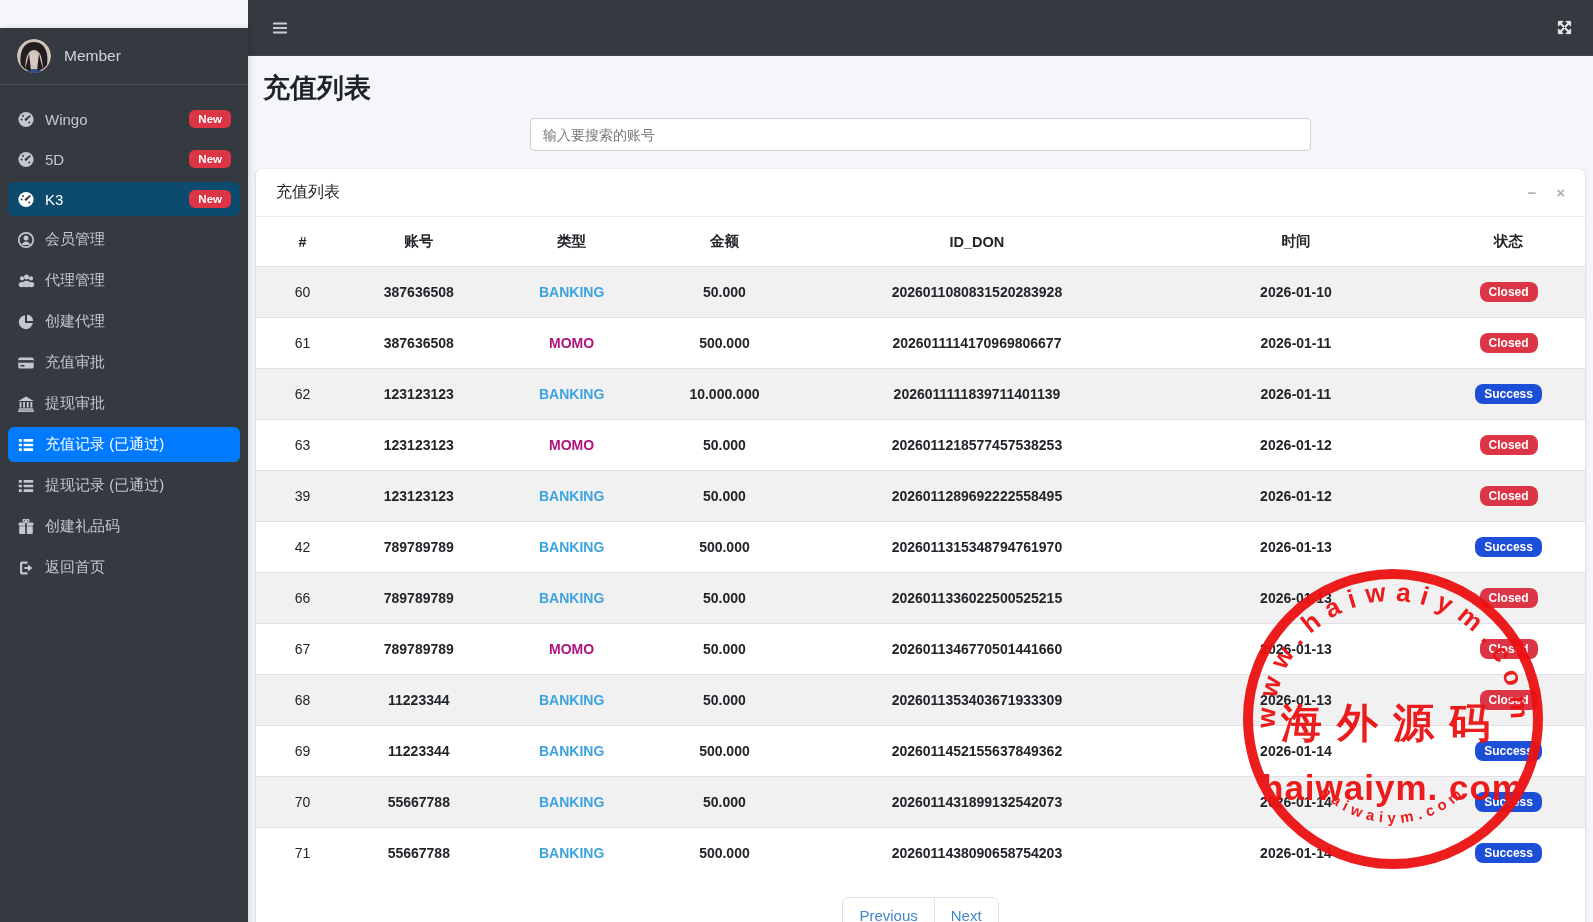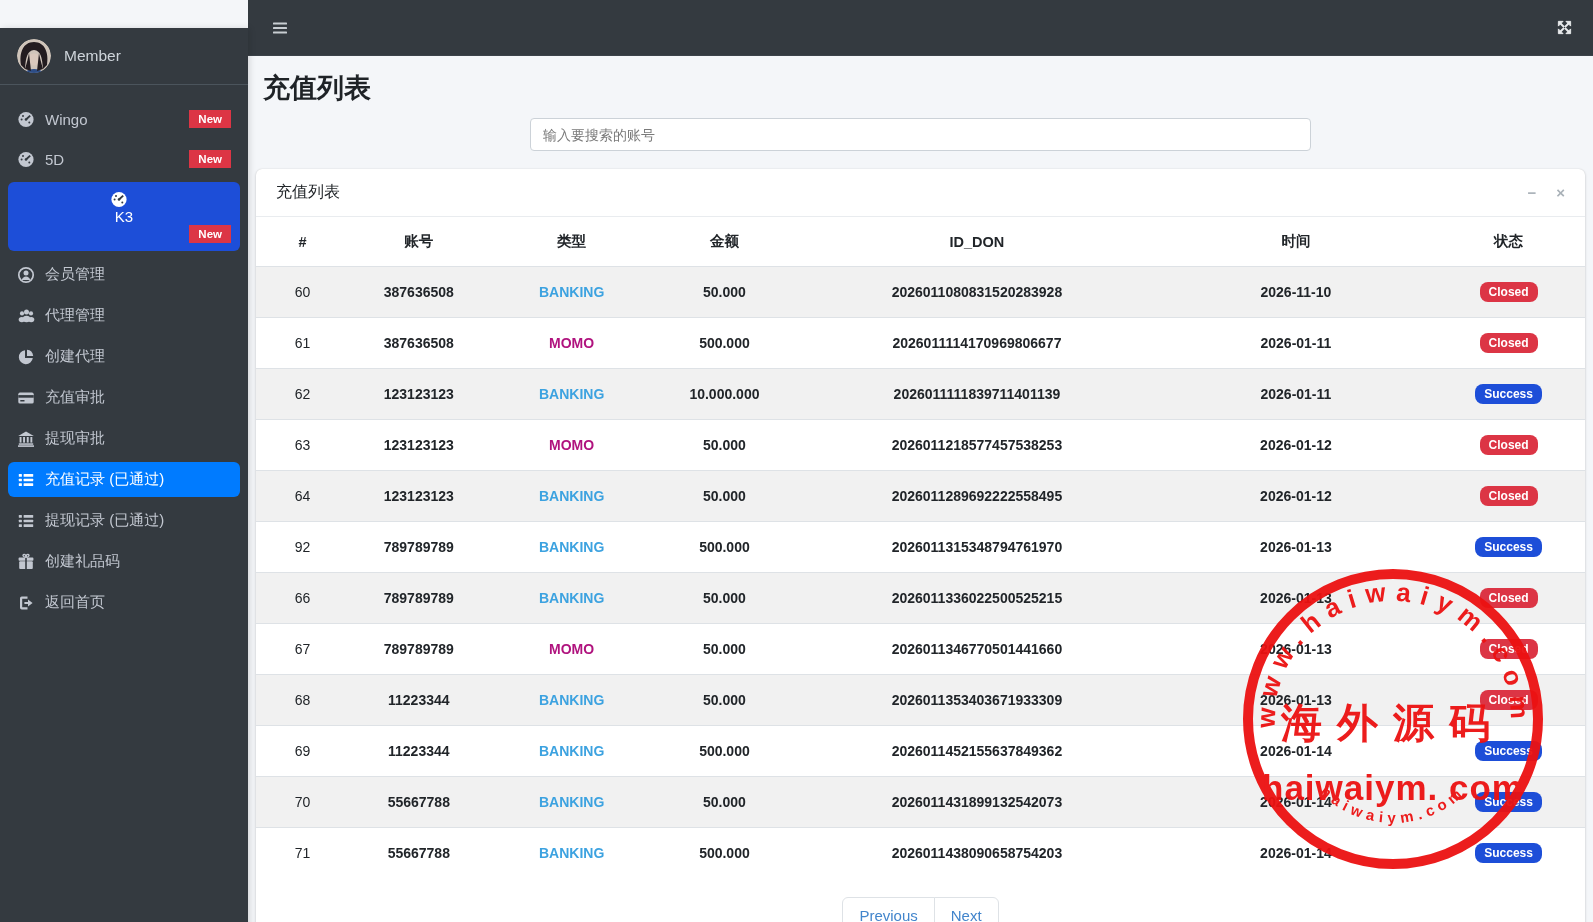--- a/index.html
+++ b/index.html
@@ -27,25 +27,25 @@
   .avatar { width:34px; height:34px; border-radius:50%; overflow:hidden; flex:0 0 auto; }
   .brand-name { color:#ced4da; font-size:15.5px; }
   .nav { padding:17px 8px 8px 8px; }
   .nav-item {
     display:flex; align-items:center;
     padding:8px 9px; margin-bottom:6px;
     border-radius:6px; color:#c2c7d0; font-size:15px; cursor:pointer;
   }
   .nav-item .icon { width:28px; display:flex; justify-content:flex-start; align-items:center; flex:0 0 auto; }
   .nav-item .icon svg { display:block; }
-  .nav-item.hover  { background:#1d4ed8; color:#fff;flex-direction:column; }
+  .nav-item.hover  { background:#0c4a6e; color:#fff; }
   .nav-item.active { background:#007bff; color:#fff;text-align:right; }
   .badge-new {
     margin-left:auto; background:#dc3545; color:#fff;
-    font-size:11.5px; font-weight:bold; padding:3px 9px; border-radius:0;
+    font-size:11.5px; font-weight:bold; padding:3px 9px; border-radius:6px;
   }
 
   
   .navbar {
     position:absolute; left:248px; right:0; top:0; height:56px;
     background:#343a40;
     display:flex; align-items:center; justify-content:space-between;
     padding:0 20px 0 23px;
     border-bottom:1px solid #3c434a;
   }
@@ -365,21 +365,21 @@
           <th>状态</th>
         </tr>
       </thead>
       <tbody id="table-body">
   <tr>
     <td class="idx">60</td>
     <td class="account">387636508</td>
     <td class="type type-banking">BANKING</td>
     <td class="amount">50.000</td>
     <td class="id_don">2026011080831520283928</td>
-    <td class="time">2026-11-10</td>
+    <td class="time">2026-01-10</td>
     <td>
       <span class="badge-status status-closed">Closed</span>
     </td>
   </tr>
 
   <tr>
     <td class="idx">61</td>
     <td class="account">387636508</td>
     <td class="type type-momo">MOMO</td>
     <td class="amount">500.000</td>
@@ -408,33 +408,33 @@
     <td class="type type-momo">MOMO</td>
     <td class="amount">50.000</td>
     <td class="id_don">2026011218577457538253</td>
     <td class="time">2026-01-12</td>
     <td>
       <span class="badge-status status-closed">Closed</span>
     </td>
   </tr>
 
   <tr>
-    <td class="idx">64</td>
+    <td class="idx">39</td>
     <td class="account">123123123</td>
     <td class="type type-banking">BANKING</td>
     <td class="amount">50.000</td>
     <td class="id_don">2026011289692222558495</td>
     <td class="time">2026-01-12</td>
     <td>
       <span class="badge-status status-closed">Closed</span>
     </td>
   </tr>
 
   <tr>
-    <td class="idx">92</td>
+    <td class="idx">42</td>
     <td class="account">789789789</td>
     <td class="type type-banking">BANKING</td>
     <td class="amount">500.000</td>
     <td class="id_don">2026011315348794761970</td>
     <td class="time">2026-01-13</td>
     <td>
       <span class="badge-status status-success">Success</span>
     </td>
   </tr>
 

